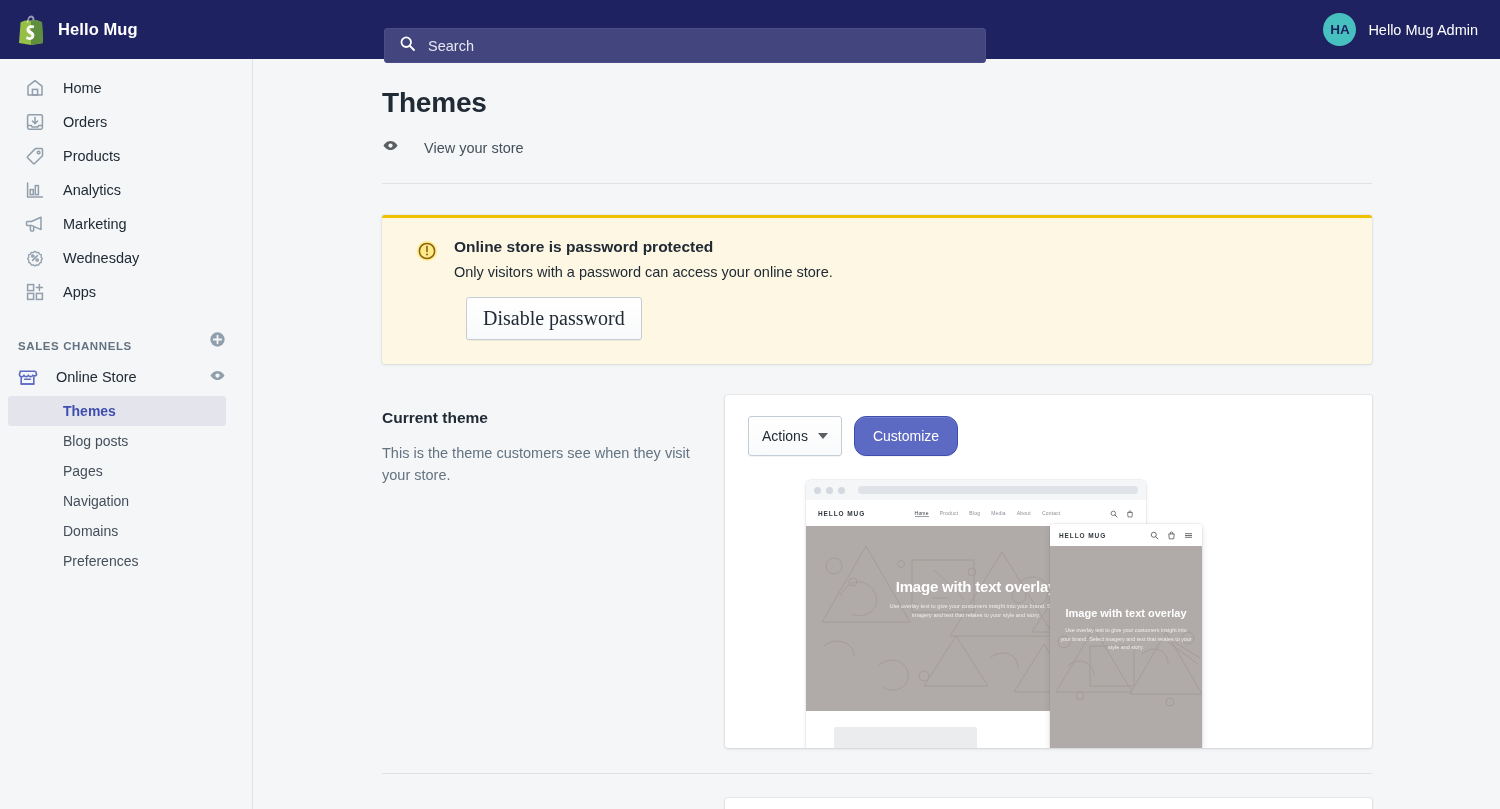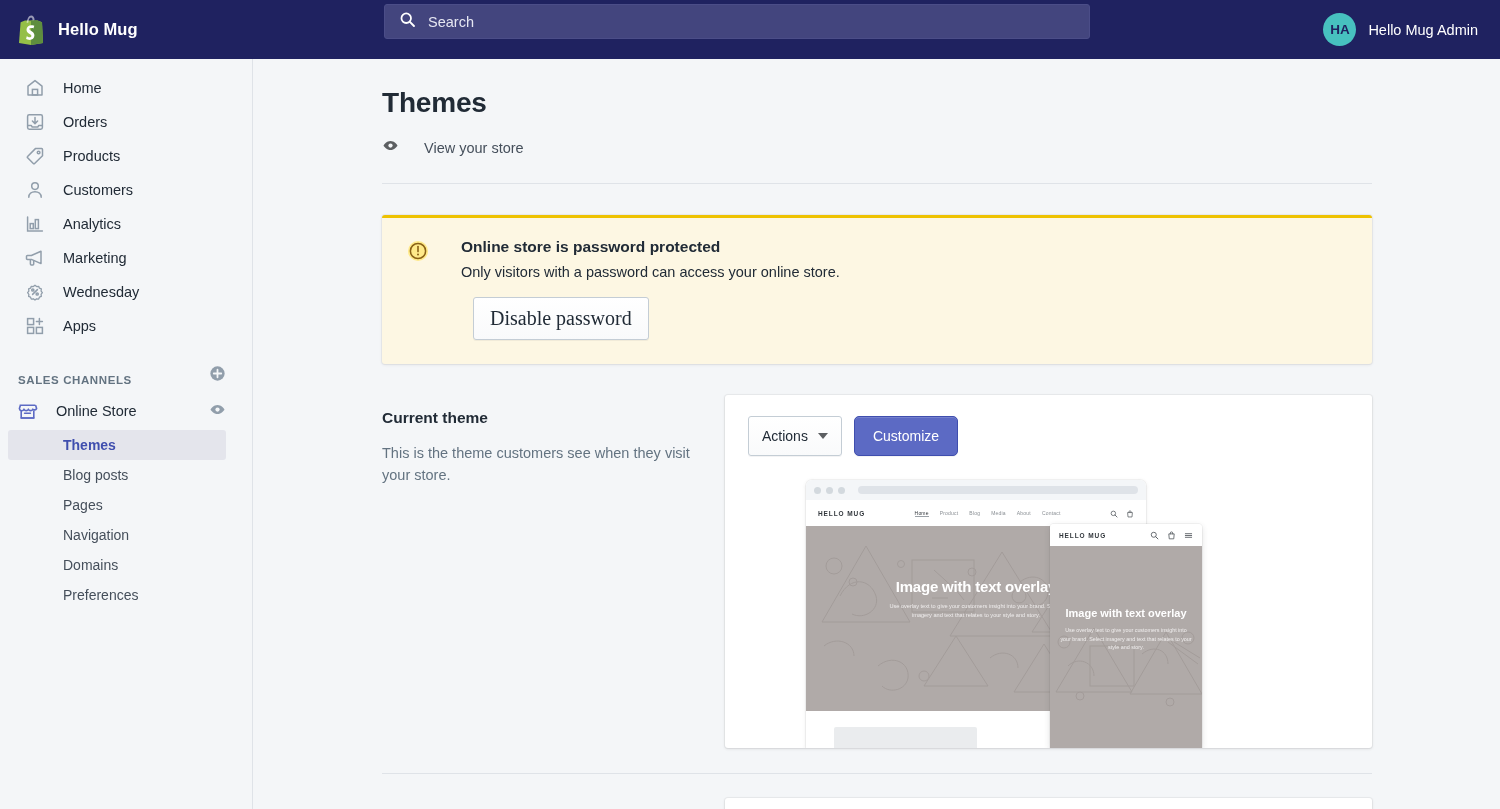--- a/index.html
+++ b/index.html
@@ -20,22 +20,22 @@
   }
   .brand {
     display: flex; align-items: center;
     width: 253px; height: 59px; padding-left: 18px; gap: 14px;
   }
   .shopify-bag { width: 26px; height: 30px; position: relative; flex: none; }
   .brand-name {
     color: #ffffff; font-size: 16.5px; font-weight: bold; letter-spacing: .1px;
   }
   .search-wrap {
-    position: absolute; left: 384px; top: 4px;
-    width: 706px; height: 35px;
+    position: absolute; left: 384px; top: 28px;
+    width: 602px; height: 35px;
   }
   .search-box {
     width: 100%; height: 100%;
     background: #43457e; border: 1px solid #4b4d88; border-radius: 3px;
     display: flex; align-items: center; padding-left: 14px; gap: 12px;
     cursor: text;
   }
   .search-placeholder { color: #e6e7f2; font-size: 14.5px; }
   .user-wrap {
     position: absolute; right: 22px; top: 0; height: 59px;
@@ -117,22 +117,22 @@
     height: 1px; background: #dfe3e8;
     margin: 25px 128px 0 128px;
   }
 
   
   .banner {
     margin: 31px 128px 0 128px;
     background: #fdf7e3;
     border-top: 3px solid #eec200;
     border-radius: 3px;
-    padding: 20px 22px 24px 25px;
-    display: flex; gap: 32px;
+    padding: 20px 22px 24px 34px;
+    display: flex; gap: 16px;
     box-shadow: 0 0 0 1px rgba(63,63,68,.05), 0 1px 3px rgba(63,63,68,.10);
   }
   .banner-icon { width: 22px; height: 22px; flex: none; margin-top: 2px; }
   .banner-title {
     font-size: 15.5px; font-weight: bold; color: #212b36; margin-bottom: 8px;
   }
   .banner-body { font-size: 14.5px; color: #212b36; }
   .btn-plain {
     margin-top: 17px;
     display: inline-block;
@@ -175,21 +175,21 @@
     padding: 9px 13px; font-size: 14px; color: #212b36;
     cursor: pointer; font-family: inherit;
     box-shadow: 0 1px 0 rgba(22,29,37,.05);
   }
   .caret {
     width: 0; height: 0;
     border-left: 5px solid transparent; border-right: 5px solid transparent;
     border-top: 6px solid #5c5f62;
   }
   .btn-primary {
-    background: #5c6ac4; border: 1px solid #3f4eae; border-radius: 5px;
+    background: #5c6ac4; border: 1px solid #3f4eae; border-radius: 12px;
     padding: 11px 18px; font-size: 14px; color: #ffffff; font-weight: normal;
     cursor: pointer; font-family: inherit;
     box-shadow: inset 0 1px 0 rgba(255,255,255,.15), 0 1px 0 rgba(22,29,37,.05);
   }
 
   
   .preview {
     position: relative; height: 268px; margin-top: 24px;
   }
   .desktop {
@@ -339,29 +339,20 @@
     <div class="nav-item">
       <span class="ico">
         <svg viewBox="0 0 20 20" width="20" height="20" fill="none" stroke="#919eab" stroke-width="1.5">
           <path d="M10.4 2.6 H16.6 a.9.9 0 0 1 .9.9 V9.7 L9.6 17.5 a.9.9 0 0 1-1.3 0 L2.6 11.8 a.9.9 0 0 1 0-1.3 Z" stroke-linejoin="round"></path>
           <circle cx="13.6" cy="6.5" r="1.35"></circle>
         </svg>
       </span>
       <span class="nav-label">Products</span>
     </div>
 
-    <div class="nav-item">
-      <span class="ico">
-        <svg viewBox="0 0 20 20" width="20" height="20" fill="none" stroke="#919eab" stroke-width="1.5">
-          <circle cx="10" cy="6.1" r="3.3"></circle>
-          <path d="M3.8 17.2 c0-3.4 2.8-5.5 6.2-5.5 s6.2 2.1 6.2 5.5" stroke-linecap="round"></path>
-        </svg>
-      </span>
-      <span class="nav-label">Customers</span>
-    </div>
 
     <div class="nav-item">
       <span class="ico">
         <svg viewBox="0 0 20 20" width="20" height="20" fill="none" stroke="#919eab" stroke-width="1.5">
           <path d="M2.6 3 V17 H17.4" stroke-linecap="round"></path>
           <rect x="5.2" y="9.6" width="3.1" height="5"></rect>
           <rect x="10.3" y="5.6" width="3.1" height="9"></rect>
         </svg>
       </span>
       <span class="nav-label">Analytics</span>

